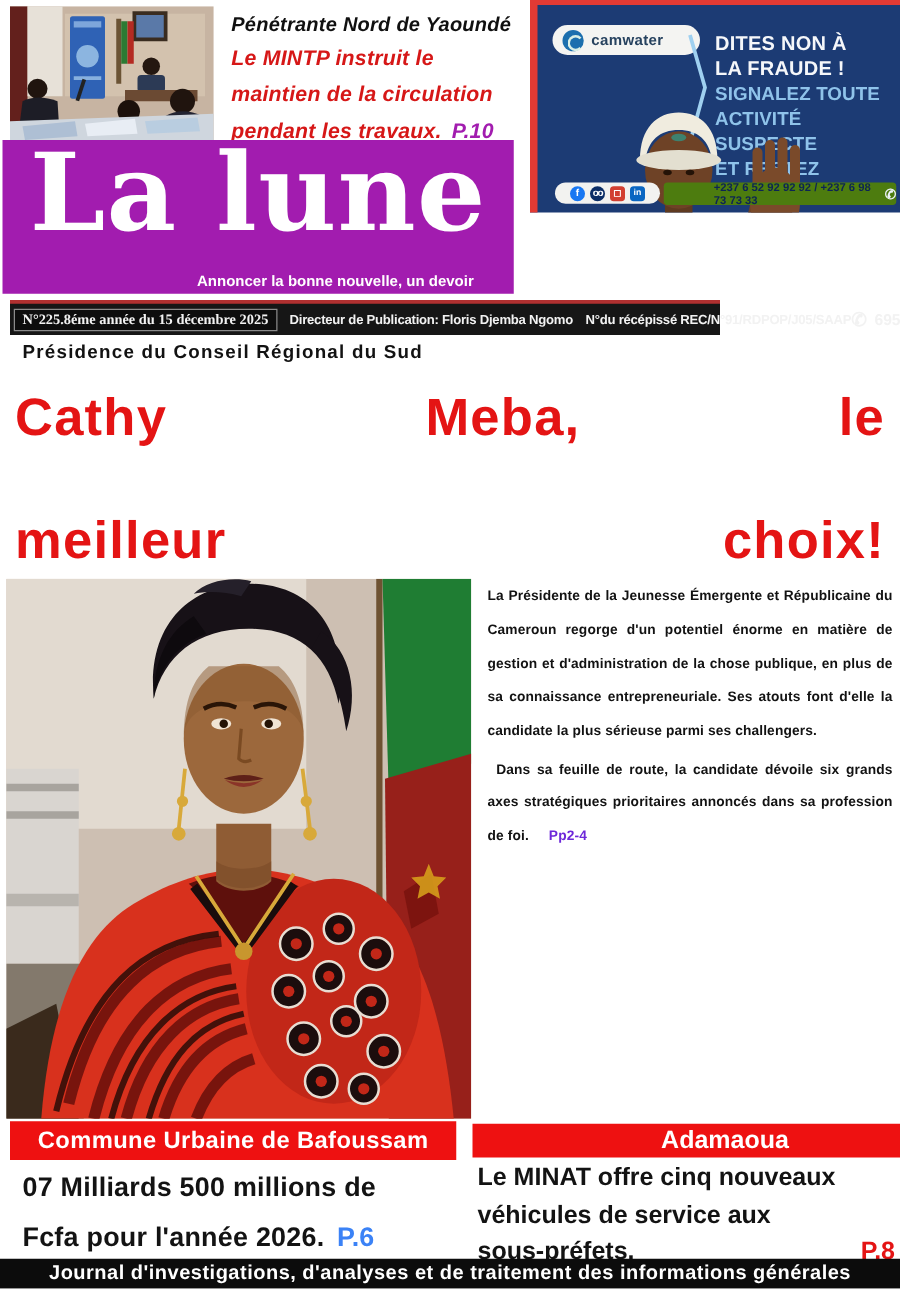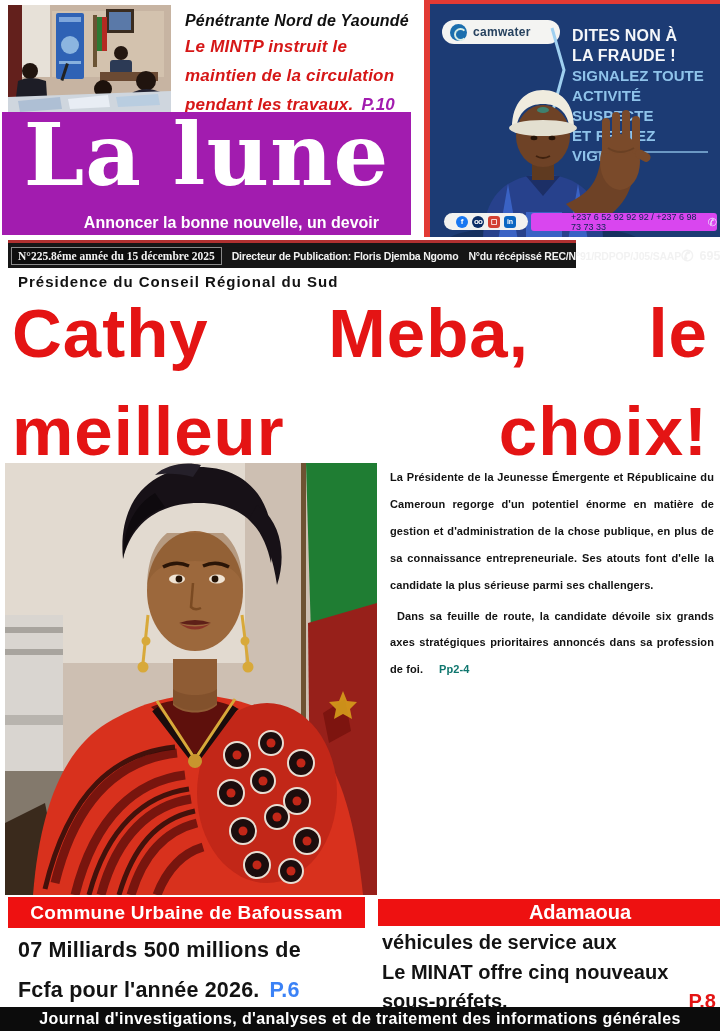--- a/index.html
+++ b/index.html
@@ -9,21 +9,21 @@
     font-family:"Liberation Sans", sans-serif; overflow:hidden;
   }
   
   .tl-photo { position:absolute; left:8px; top:5px; width:163px; height:108px; }
   
   .top-story { position:absolute; left:185px; top:10px; width:248px;font-style:italic; }
   .top-story .kicker { font-size:16px; font-weight:800; color:#101010; line-height:22px; letter-spacing:.2px; }
   .top-story .redline { font-size:17px; font-weight:800; color:#d61717; line-height:29px; letter-spacing:.2px; }
   .top-story .pref { color:#a21caf; padding-left:8px; }
   
-  .ad { position:absolute; left:424px; top:0; width:296px; height:237px;
+  .ad { position:absolute; left:424px; top:0; width:296px; height:170px;
         background:#1c3b74; border-left:6px solid #e23a34; border-top:4px solid #e23a34; overflow:hidden; }
   .ad .logo-pill { position:absolute; left:12px; top:16px; width:118px; height:24px; background:#f4f4f2;
         border-radius:13px; display:flex; align-items:center; padding:0 8px; gap:6px; }
   .ad .logo-circle { width:17px; height:17px; border-radius:50%; background:#1c6fae; position:relative; flex:0 0 auto; }
   .ad .logo-circle::after { content:""; position:absolute; left:4px; top:4px; width:9px; height:9px;
         border-radius:50%; border:2px solid #d9efe6; border-right-color:transparent; }
   .ad .logo-text { font-size:12px; font-weight:700; color:#27425f; letter-spacing:.3px; }
   .ad .ad-head { position:absolute; left:142px; top:22px; width:152px; }
   .ad .ad-head .h1 { color:#f5f7fa; font-weight:900; font-size:16px; line-height:20px; letter-spacing:.2px; }
   .ad .ad-head .h2 { color:#8fc3ea; font-weight:900; font-size:15px; line-height:20px; letter-spacing:.1px; }
@@ -31,53 +31,53 @@
   .ad .chevron { position:absolute; left:118px; top:22px; }
   .ad .man { position:absolute; left:8px; top:40px; }
   .ad .social-pill { position:absolute; left:14px; bottom:7px; width:84px; height:17px; background:#f2f2f0;
         border-radius:9px; display:flex; align-items:center; justify-content:center; gap:4px; }
   .ad .sicon { width:12px; height:12px; border-radius:50%; color:#fff; font-size:8px; font-weight:800;
         display:flex; align-items:center; justify-content:center; line-height:1; }
   .ad .s-fb { background:#1877f2; }
   .ad .s-fl { background:#0b2d66; border-radius:6px; letter-spacing:-1px; }
   .ad .s-ig { background:#d23f31; border-radius:3px; }
   .ad .s-li { background:#0a66c2; border-radius:3px; font-size:7px; }
-  .ad .phone-strip { position:absolute; right:3px; bottom:6px; width:186px; height:18px; background:#d946ef;
+  .ad .phone-strip { position:absolute; right:3px; bottom:6px; width:186px; height:18px; background:#4d7c0f;
         border-radius:3px; display:flex; align-items:center; justify-content:center; gap:4px;
-        color:#0d2454; font-size:9px; font-weight:400;padding-left:40px; }
+        color:#0d2454; font-size:9px; font-weight:700;padding-left:40px; }
   .ad .phone-strip .ph { color:#eef4fb; font-size:11px; }
   
   .masthead { position:absolute; left:2px; top:112px; width:409px; height:123px; background:#a21caf; }
   .masthead .title { position:absolute; left:0; right:0; top:-8px; text-align:center; color:#ffffff;
         font-family:"DejaVu Serif", serif; font-weight:900; font-size:86px; letter-spacing:1px; }
-  .masthead .tagline { position:absolute; right:32px; bottom:3px; color:#ffffff; font-size:16px; font-weight:600; }
+  .masthead .tagline { position:absolute; right:32px; bottom:3px; color:#ffffff; font-size:12px; font-weight:600; }
   
   .infobar { position:absolute; left:8px; top:240px; width:568px; height:28px; background:#161616;
         border-top:3px solid #b03030; display:flex; align-items:center; color:#f2f2f2; }
   .infobar .issue { margin-left:3px; border:1px solid #8a8a8a; background:#0d0d0d; padding:2px 6px;
         font-size:11.5px; font-weight:800; white-space:nowrap; font-family:"Liberation Serif", serif; }
   .infobar .mid { margin-left:10px; font-size:10.5px; font-weight:700; letter-spacing:-.2px; white-space:nowrap; }
   .infobar .mid .gap { display:inline-block; width:10px; }
   .infobar .tel { margin-left:auto; margin-right:8px; display:flex; align-items:center; gap:6px;
         font-size:12.5px; font-weight:800; white-space:nowrap; }
   .infobar .tel .ph { font-size:15px; }
   
   .kicker-main { position:absolute; left:18px; top:273px; font-size:15px; font-weight:900; color:#121212;
         letter-spacing:1px; }
   .headline { position:absolute; left:12px; top:288px; width:696px; color:#e41414; font-weight:900; }
-  .headline .hline { font-size:69px; line-height:92px; text-align:justify; text-align-last:justify;
+  .headline .hline { font-size:42px; line-height:92px; text-align:justify; text-align-last:justify;
         letter-spacing:1px; }
   .headline .hline2 { margin-top:6px; }
   
   .main-photo { position:absolute; left:5px; top:463px; width:372px; height:432px; }
   
   .body-col { position:absolute; left:390px; top:464px; width:324px; height:430px; color:#121212;
         font-size:11px; font-weight:800; line-height:26.9px; text-align:justify; letter-spacing:.1px; }
   .body-col p+p { margin-top:4px; text-indent:7px; }
-  .body-col .pref { color:#0f766e; font-weight:900; padding-left:16px; }
+  .body-col .pref { color:#6d28d9; font-weight:900; padding-left:16px; }
   
   .box-red { position:absolute; background:#ee1111; color:#fff; font-weight:800; text-align:center; }
   .box-left { left:8px; top:897px; width:357px; height:31px; font-size:19px; line-height:31px; letter-spacing:.3px; }
   .box-right { left:378px; top:899px; width:404px; height:27px; font-size:20px; line-height:26px; }
   .story-left { position:absolute; left:18px; top:930px; width:352px; color:#131313; font-size:21.5px;
         font-weight:800; line-height:40px; letter-spacing:.2px; }
   .story-left .pref { color:#3b82f6; padding-left:10px; }
   .story-right { position:absolute; left:382px; top:928px; width:334px; color:#131313; font-size:20px;
         font-weight:800; line-height:29.5px; }
   .story-right .last { display:flex; justify-content:space-between; }
@@ -300,22 +300,22 @@
   </div>
 
   <div class="box-red box-left">Commune Urbaine de Bafoussam</div>
   <div class="story-left">
     <div>07 Milliards 500 millions de</div>
     <div><span>Fcfa pour l'année 2026.</span><span class="pref">P.6</span></div>
   </div>
 
   <div class="box-red box-right">Adamaoua</div>
   <div class="story-right">
+    <div>Le MINAT offre cinq nouveaux</div>
     <div>véhicules de service aux</div>
-    <div>Le MINAT offre cinq nouveaux</div>
     <div class="last">
         <span>sous-préfets.</span>
         <span class="pref">P.8</span>
       </div>
   </div>
 
   <div class="footer">
     <span>Journal d'investigations, d'analyses et de traitement des informations générales</span>
   </div>
 

